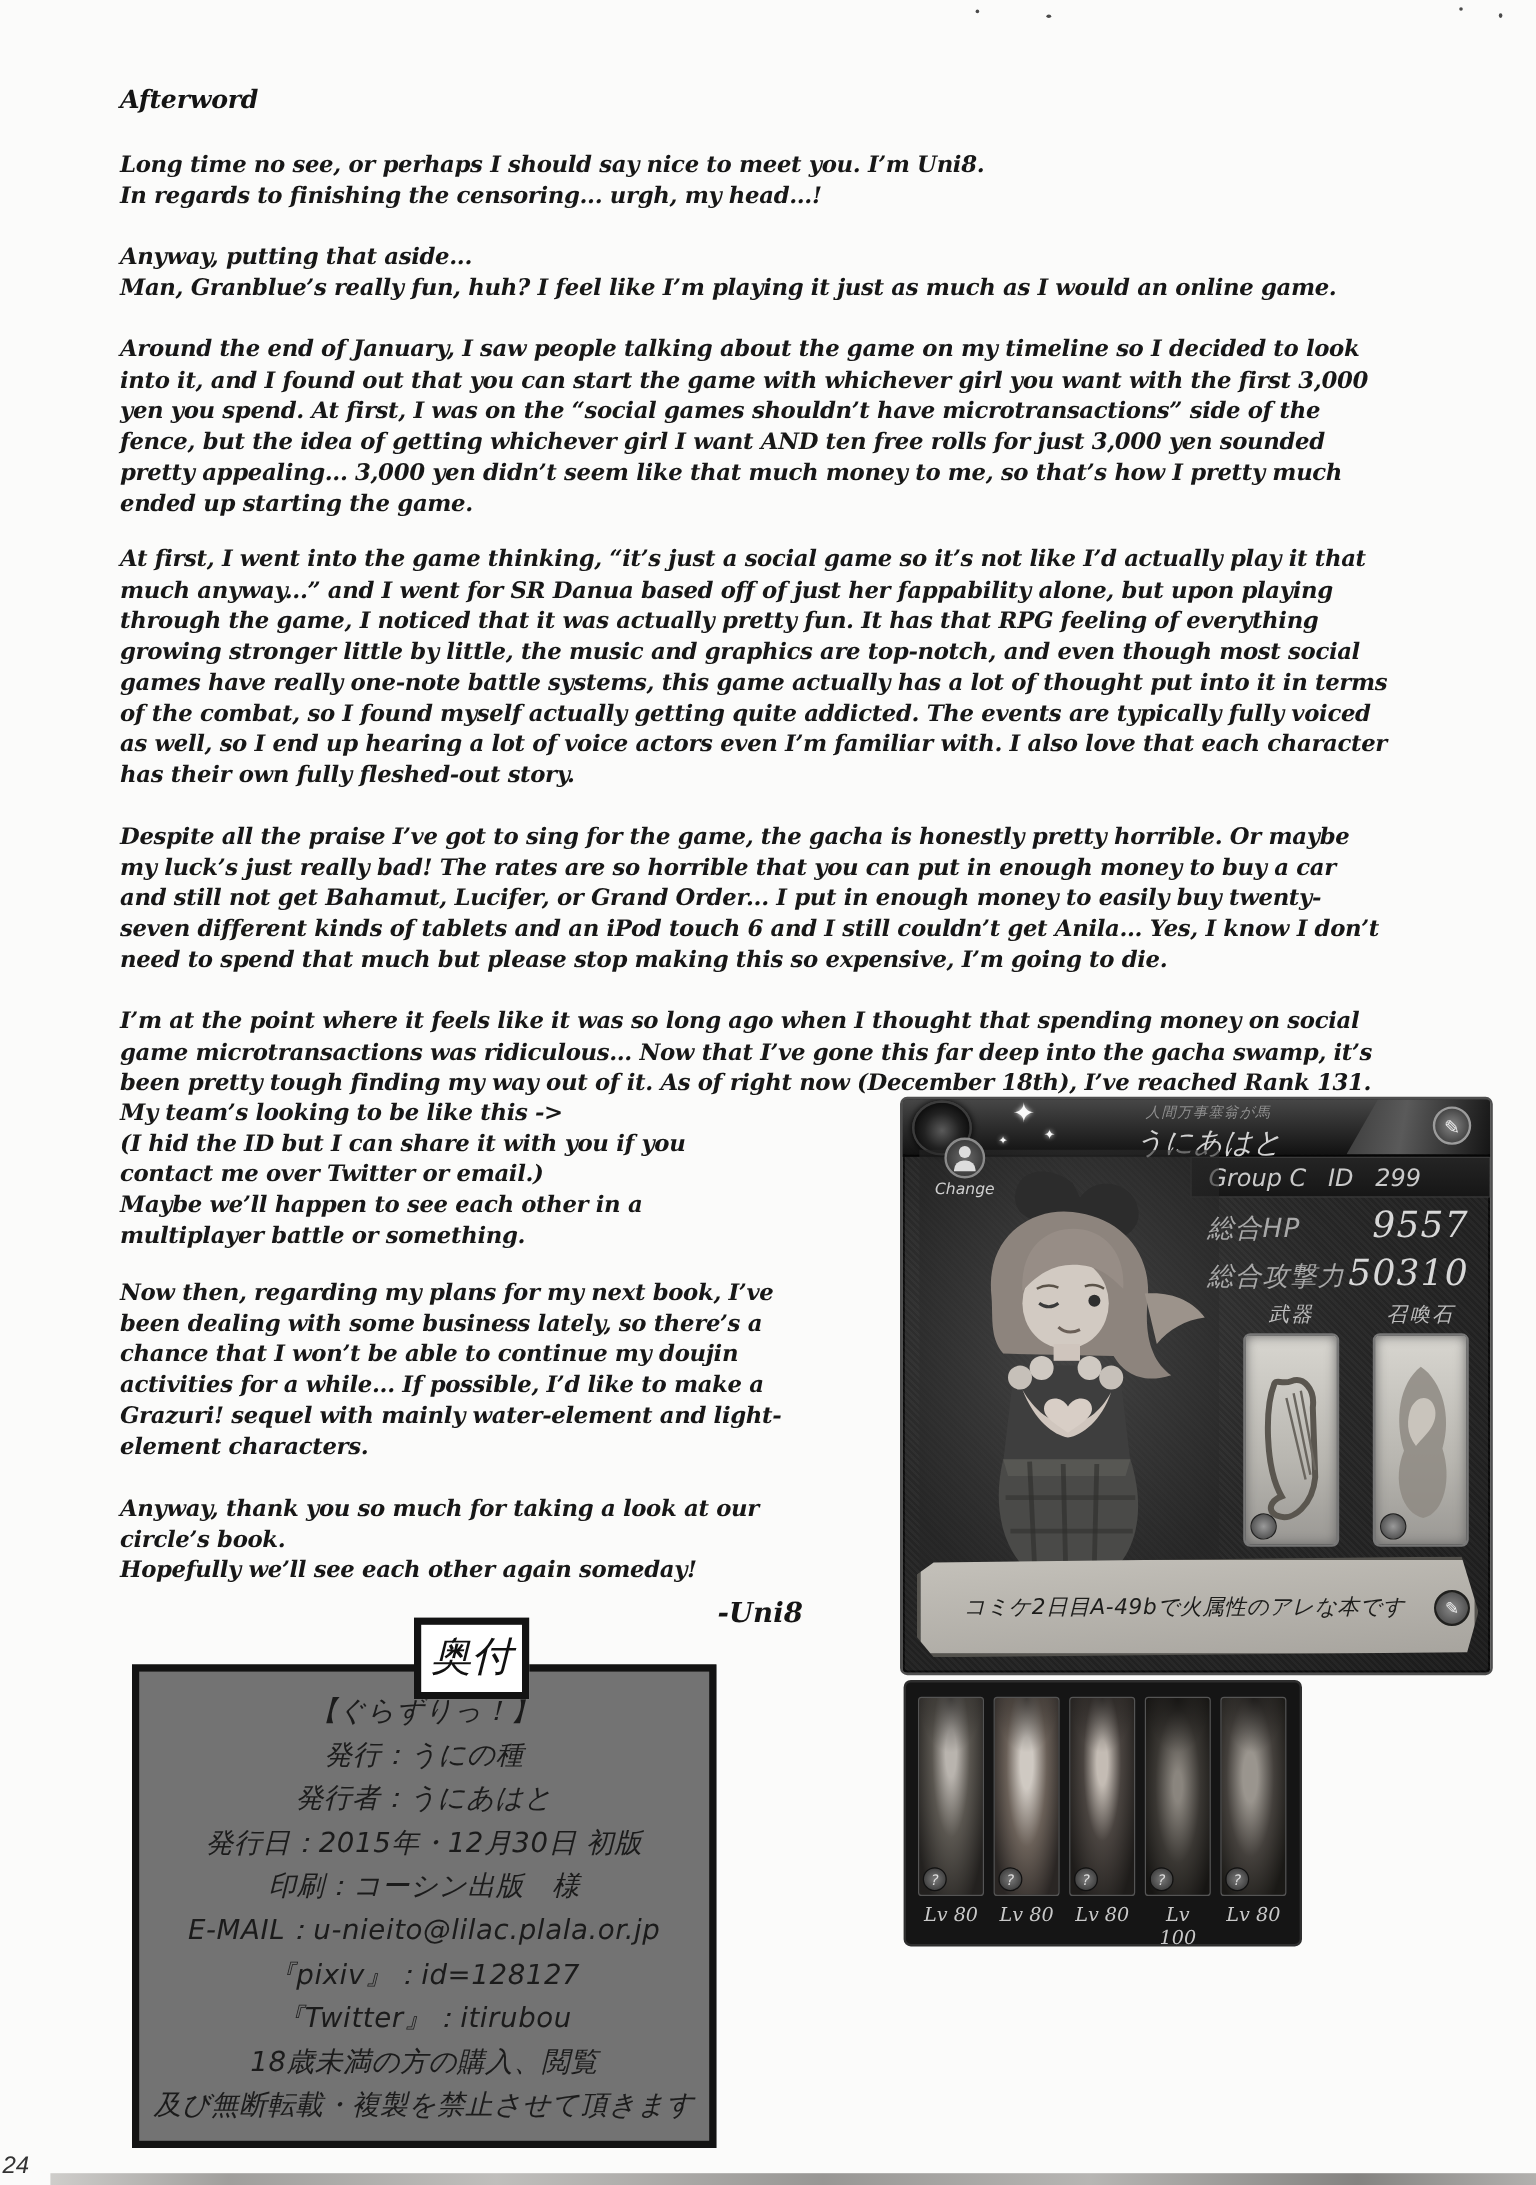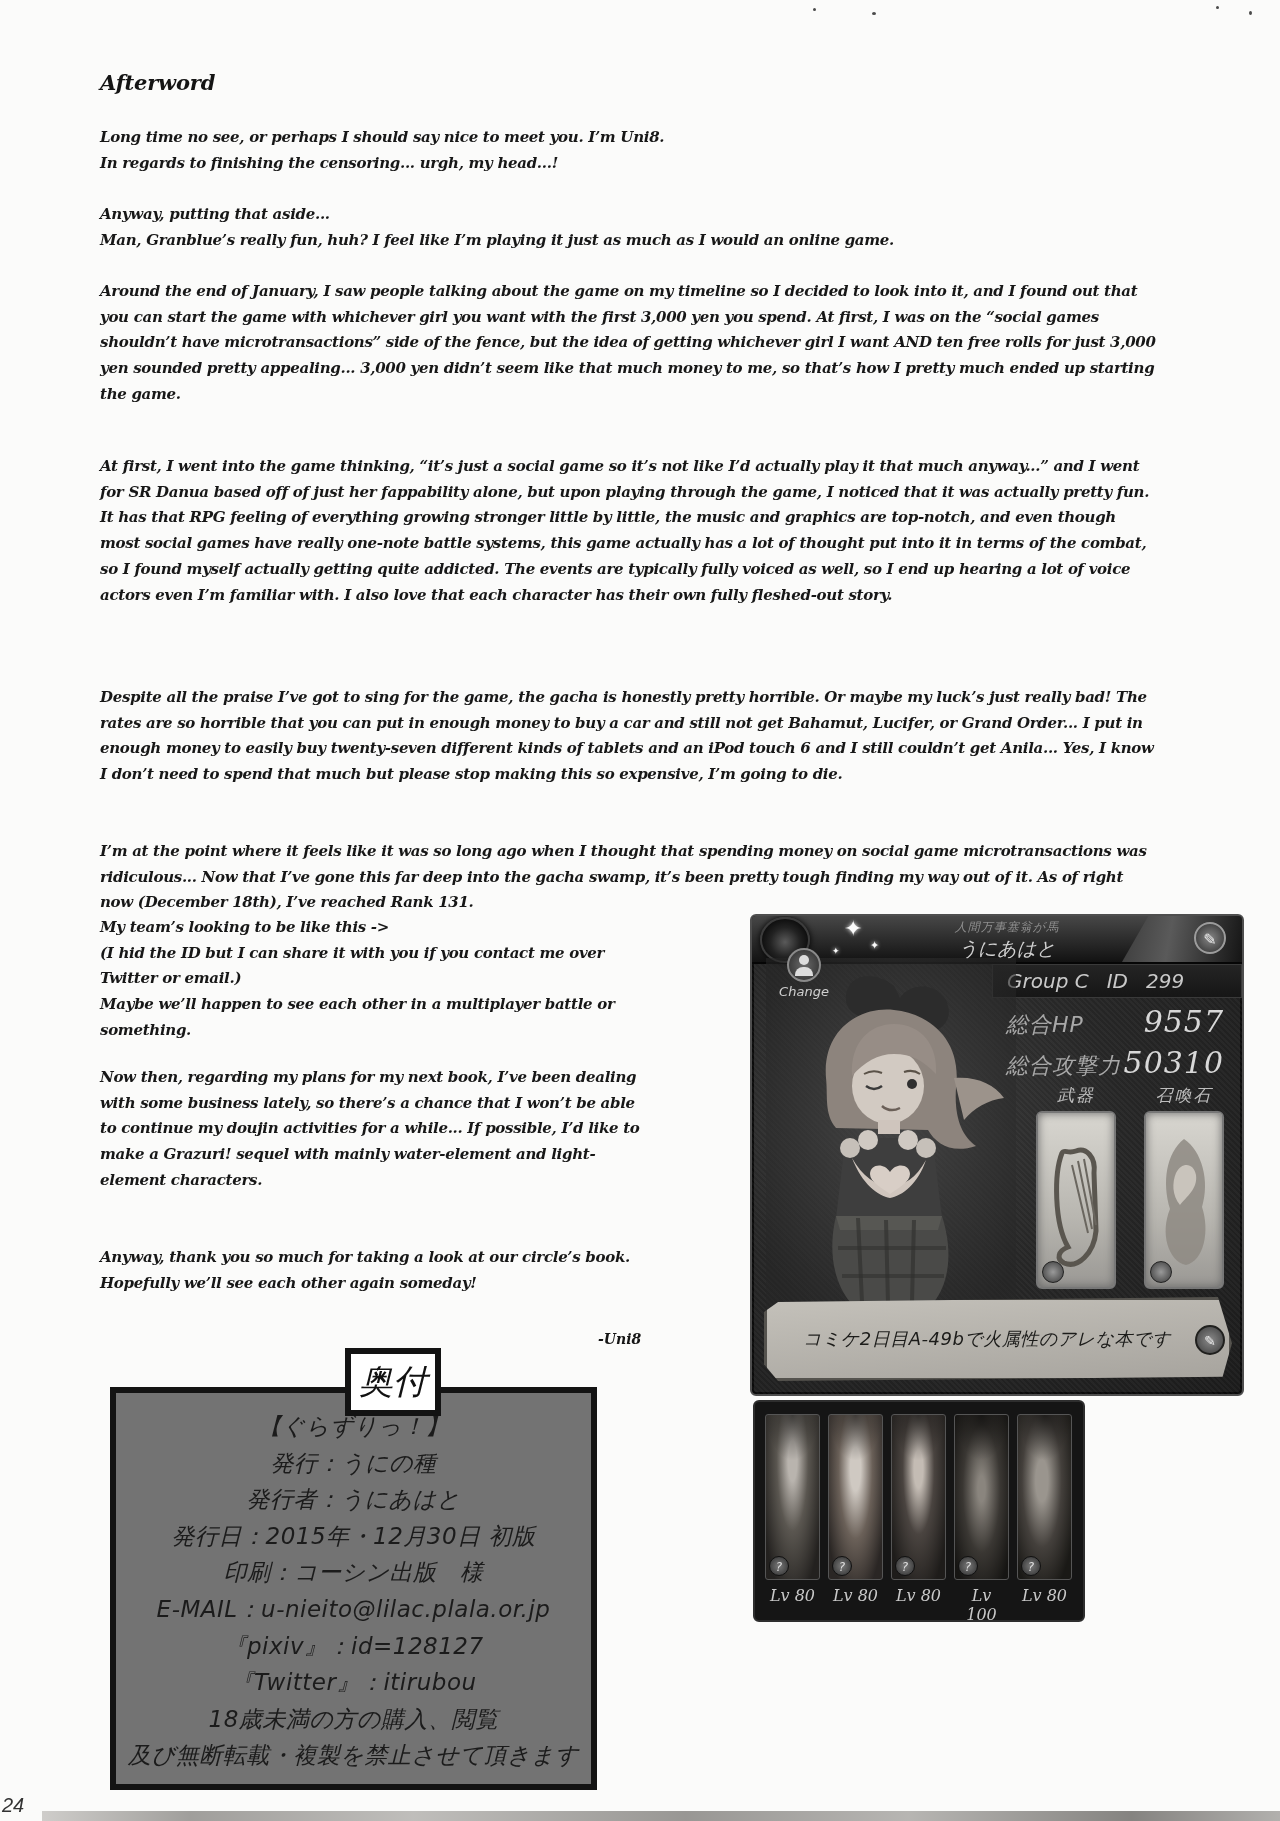--- a/index.html
+++ b/index.html
@@ -7,26 +7,26 @@
         font-family:"DejaVu Serif",serif;color:#151515;font-style:italic;}
   .speck{position:absolute;background:#4a4a4a;border-radius:50%;}
   .s1{left:813px;top:8px;width:3px;height:3px;}
   .s2{left:872px;top:12px;width:4px;height:3px;}
   .s3{left:1216px;top:6px;width:3px;height:3px;}
   .s4{left:1249px;top:11px;width:3px;height:4px;}
 
   .heading{position:absolute;left:100px;top:70px;margin:0;font-size:21px;font-weight:700;
            letter-spacing:-.2px;color:#141414;}
   #paragraphs{display:contents;}
-  .para{position:absolute;left:100px;width:1058px;font-size:15px;font-weight:700;
+  .para{position:absolute;left:100px;width:1058px;font-size:19px;font-weight:700;
         line-height:25.7px;letter-spacing:-.3px;color:#171717;}
   .para-0{top:125px}.para-1{top:202px}.para-2{top:279px}.para-3{top:454px}
   .para-4{top:685px}.para-5{top:839px}
   .para-6{top:915px;width:552px}.para-7{top:1065px;width:552px}.para-8{top:1245px;width:552px}
-  .signature{position:absolute;left:598px;top:1331px;font-size:14px;font-weight:700;}
+  .signature{position:absolute;left:598px;top:1331px;font-size:23px;font-weight:700;}
 
   
   .colophon-box{position:absolute;left:110px;top:1387px;width:487px;height:403px;
                 border:6px solid #131313;box-sizing:border-box;background:#737373;}
   #colophon-lines{padding-top:15px;}
   .cline{text-align:center;font-family:"DejaVu Sans",sans-serif;font-size:23px;
          line-height:36.6px;color:#1b1b1b;letter-spacing:.5px;}
   .colophon-tab{position:absolute;left:345px;top:1348px;width:96px;height:68px;
                 border:6px solid #131313;background:#fff;box-sizing:border-box;z-index:3;
                 text-align:center;font-family:"DejaVu Sans",sans-serif;font-size:34px;
@@ -48,21 +48,21 @@
              background:linear-gradient(#474747,#121212);border-bottom:2px solid #060606;}
   .gs-emblem{position:absolute;left:8px;top:1px;width:50px;height:46px;border-radius:50%;
              background:radial-gradient(circle at 50% 55%,#5a5a5a 0%,#222 45%,#0c0c0c 75%);
              border:2px solid #3c3c3c;box-sizing:border-box;box-shadow:0 0 6px #000;}
   .spark{position:absolute;color:#fafafa;text-shadow:0 0 4px #fff;line-height:1;}
   .sp1{left:92px;top:2px;font-size:22px;}
   .sp2{left:118px;top:24px;font-size:11px;}
   .sp3{left:80px;top:31px;font-size:9px;}
   .gs-titles{position:absolute;left:150px;top:3px;width:210px;text-align:center;}
   .gs-title-small{font-size:12px;color:#8f8f8f;letter-spacing:1px;}
-  .gs-player{font-size:19px;color:#d2d2d2;}
+  .gs-player{font-size:24px;color:#d2d2d2;}
   .gs-edit{position:absolute;right:0;top:0;width:120px;height:46px;
            background:linear-gradient(100deg,#3c3c3c 0%,#5a5a5a 40%,#151515 100%);
            clip-path:polygon(22% 0,100% 0,100% 100%,0% 100%);}
   .gs-edit-btn{position:absolute;right:16px;top:6px;width:32px;height:32px;border-radius:50%;
            background:radial-gradient(#868686,#2c2c2c);border:2px solid #9c9c9c;color:#ececec;
            font-size:16px;line-height:32px;text-align:center;box-sizing:border-box;}
   .gs-group-row{position:absolute;right:0;top:48px;width:250px;height:34px;box-sizing:border-box;
            background:linear-gradient(#242424,#161616);border:1px solid #3a3a3a;color:#c9c9c9;
            font-size:20px;display:flex;align-items:center;gap:18px;padding:0 14px;}
   .gs-change{position:absolute;left:22px;top:32px;width:60px;text-align:center;color:#cfcfcf;

